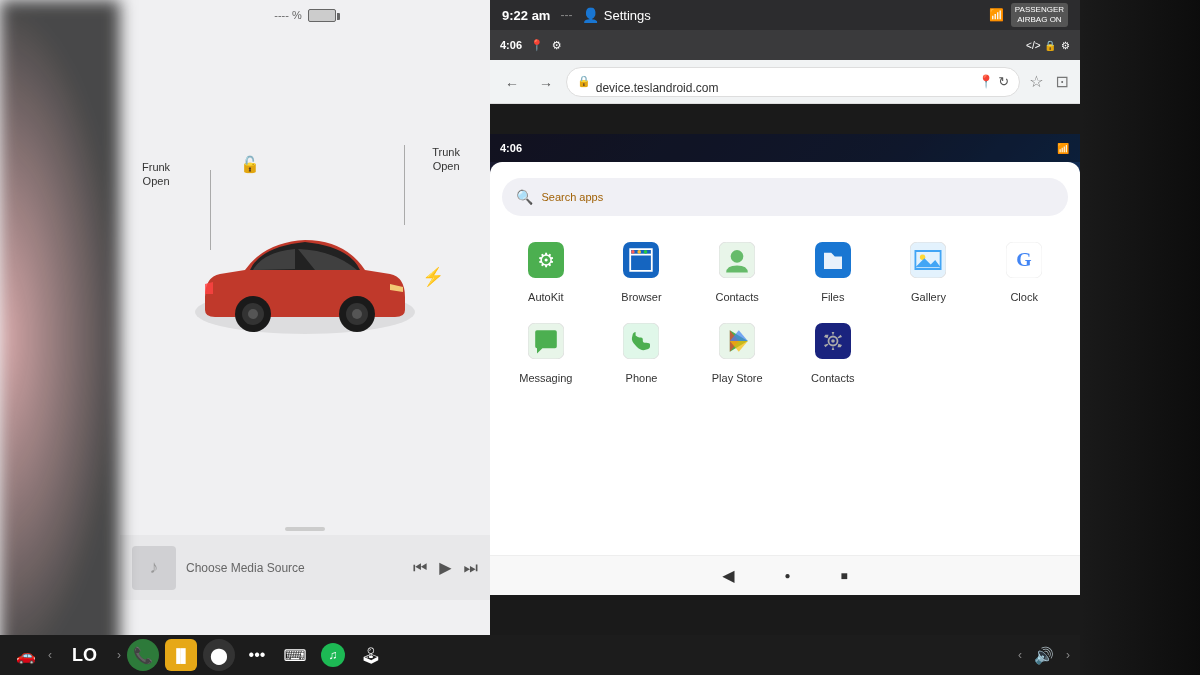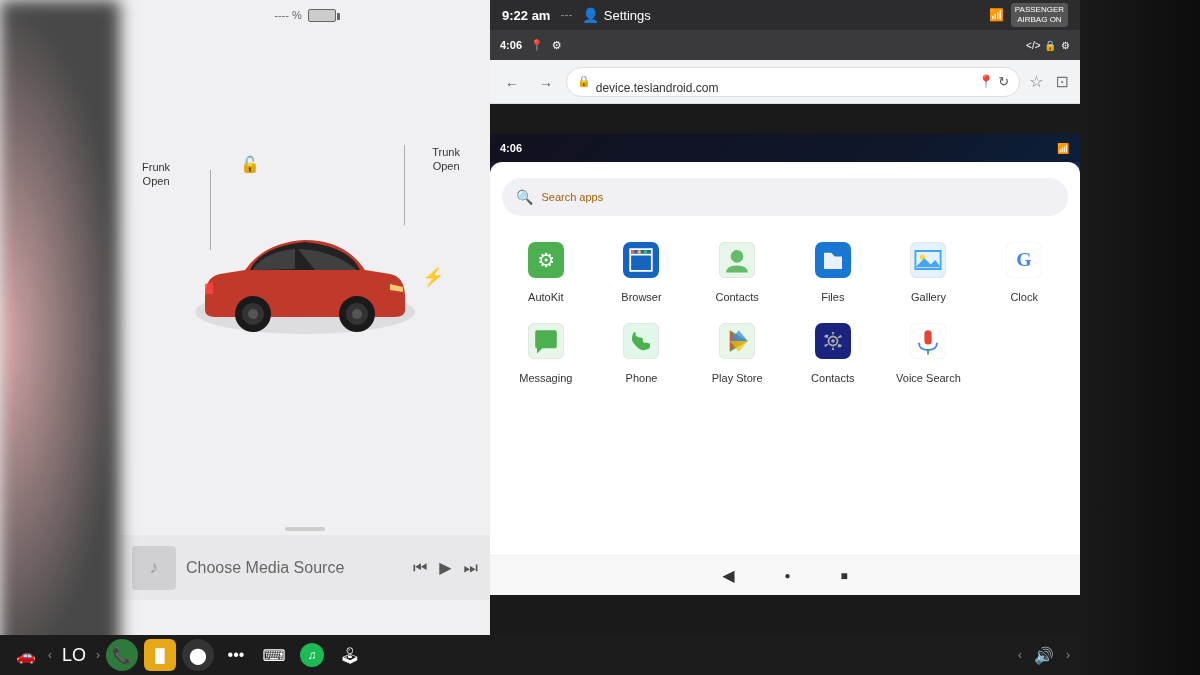--- a/index.html
+++ b/index.html
@@ -161,21 +161,21 @@
       background: #d0d0d3;
       border-radius: 4px;
       display: flex;
       align-items: center;
       justify-content: center;
       color: #999;
       font-size: 18px;
     }
     .media-title {
       flex: 1;
-      font-size: 16px;
+      font-size: 12px;
       color: #666;
     }
     .media-controls {
       display: flex;
       gap: 12px;
       align-items: center;
     }
     .media-controls span {
       font-size: 16px;
       color: #555;
@@ -208,22 +208,22 @@
       font-size: 16px;
       flex-shrink: 0;
     }
 
     .taskbar-lo {
       display: flex;
       align-items: center;
       gap: 4px;
       color: white;
       font-size: 18px;
-      font-weight: normal;
-      margin: 0 4px;
+      font-weight: bold;
+      margin: 0 14px;
     }
 
     .taskbar-arrow {
       color: #888;
       font-size: 12px;
     }
 
     .taskbar-spacer { flex: 1; }
 
     .browser-status-bar {
@@ -681,31 +681,20 @@
             <div class="app-icon">
               <svg viewBox="0 0 40 40" width="36" height="36">
                 <rect width="40" height="40" rx="8" fill="#1a237e"></rect>
                 <path d="M20 14 L21.5 10 L18.5 10 L20 14 Z M20 26 L18.5 30 L21.5 30 L20 26 Z M26 17 L30 15.5 L28.5 13 L25 16 Z M14 23 L10 24.5 L11.5 27 L15 24 Z M26 23 L25 27 L28.5 27 L30 24.5 Z M14 17 L15 13 L11.5 13 L10 15.5 Z" fill="#aaa"></path>
                 <circle cx="20" cy="20" r="5" fill="none" stroke="#aaa" stroke-width="2"></circle>
                 <circle cx="20" cy="20" r="2" fill="#aaa"></circle>
               </svg>
             </div>
             <span class="app-label">Contacts</span>
           </div>
-          <div class="app-item">
-            <div class="app-icon">
-              <svg viewBox="0 0 40 40" width="36" height="36">
-                <rect width="40" height="40" rx="8" fill="white" stroke="#eee"></rect>
-                <rect x="16" y="8" width="8" height="16" rx="4" fill="#EA4335"></rect>
-                <path d="M10 22 Q10 30 20 30 Q30 30 30 22" fill="none" stroke="#4285F4" stroke-width="2"></path>
-                <line x1="20" y1="30" x2="20" y2="35" stroke="#34A853" stroke-width="2"></line>
-              </svg>
-            </div>
-            <span class="app-label">Voice Search</span>
-          </div>
         </div>
 
       <div class="android-bottom-nav">
         <span class="nav-back">◀</span>
         <span class="nav-home">●</span>
         <span class="nav-square">■</span>
       </div>
     </div>
   </div>
 </div>

